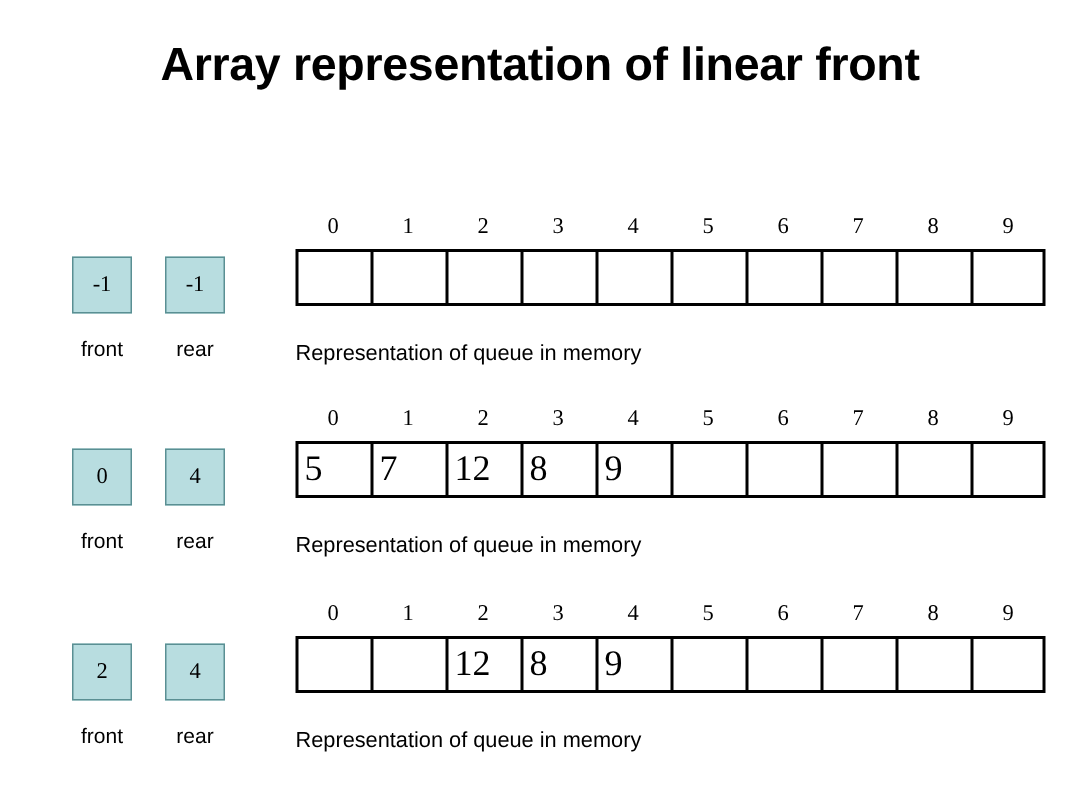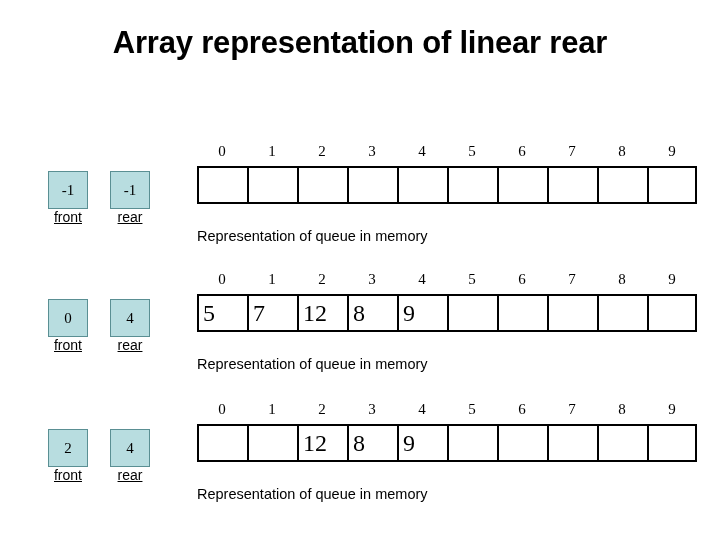--- a/index.html
+++ b/index.html
@@ -56,27 +56,27 @@
     border: 1px solid #5a8f93;
     box-sizing: border-box;
     display: flex;
     align-items: center;
     justify-content: center;
     font-family: "Liberation Serif", serif;
     font-size: 15px;
     color: #000000;
   }
   .pointer-label {
+    margin-top: 15px;
     width: 40px;
     text-align: center;
     font-family: "Liberation Sans", sans-serif;
     font-size: 14px;
     color: #000000;
     white-space: nowrap;
-    text-decoration: underline;
   }
 
   
   .array-wrap {
     position: absolute;
     left: 197px;
     top: 0;
     width: 500px;
   }
   .index-strip {
@@ -127,21 +127,21 @@
     width: 500px;
     font-family: "Liberation Sans", sans-serif;
     font-size: 14.5px;
     color: #000000;
     white-space: nowrap;
   }
 </style>
 </head>
 <body>
 
-<div id="slide-title">Array representation of linear rear</div>
+<div id="slide-title">Array representation of linear front</div>
 
 <div class="queue-row" id="queue-row-1">
 
   <div class="pointer-group pointer-front">
     <div class="pointer-box">-1</div>
     <div class="pointer-label">front</div>
   </div>
 
   <div class="pointer-group pointer-rear">
     <div class="pointer-box">-1</div>

